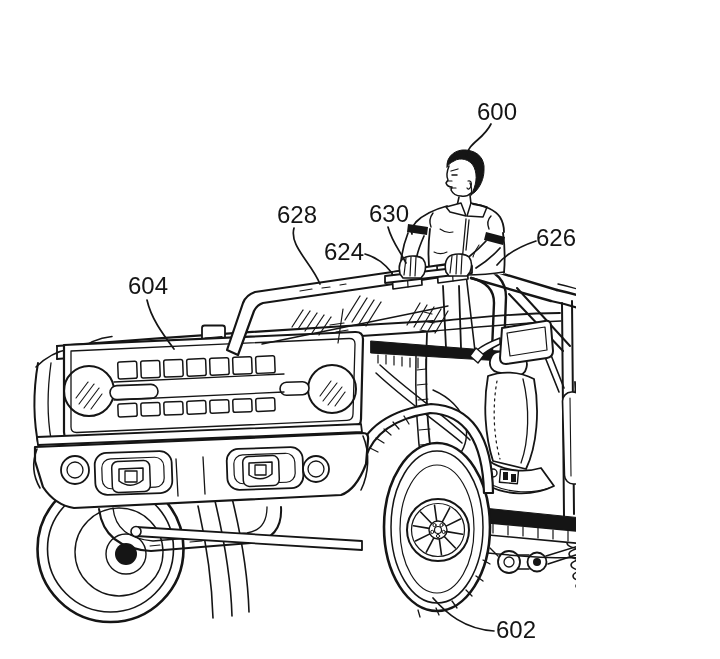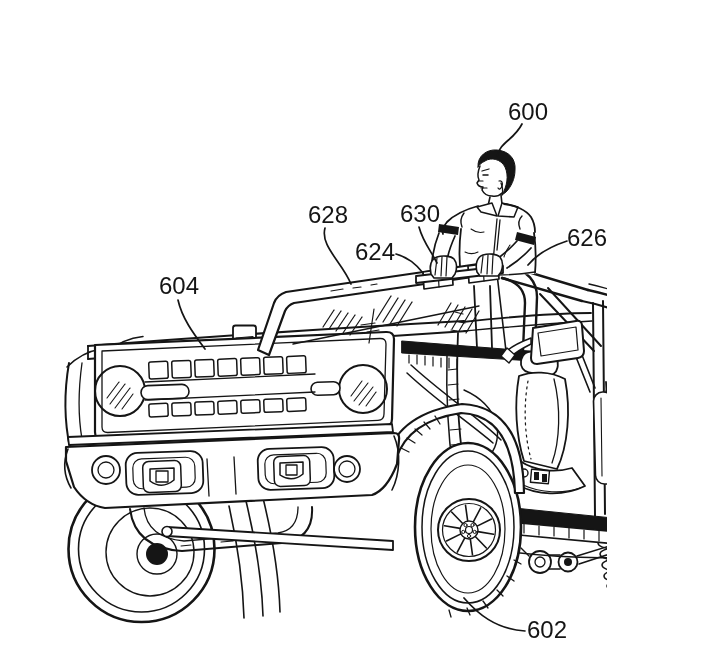--- a/index.html
+++ b/index.html
@@ -1,17 +1,17 @@
 <!DOCTYPE html>
 <html><head>
 <meta charset="utf-8">
 <style>
   html,body{margin:0;padding:0;background:#ffffff;}
   .stage{position:relative;width:576px;height:659px;background:#ffffff;overflow:hidden;
-         font-family:"Liberation Sans","DejaVu Sans",sans-serif;margin-left:31px;}
+         font-family:"Liberation Sans","DejaVu Sans",sans-serif;}
   svg{display:block}
   .ref-num{font-family:"Liberation Sans","DejaVu Sans",sans-serif;font-size:24px;fill:#151515;}
 </style>
 </head>
 <body>
 
 <div class="stage">
 <svg width="720" height="659" viewBox="0 0 720 659">
   <g stroke="#151515" fill="none" stroke-width="2" stroke-linecap="round" stroke-linejoin="round">
 

